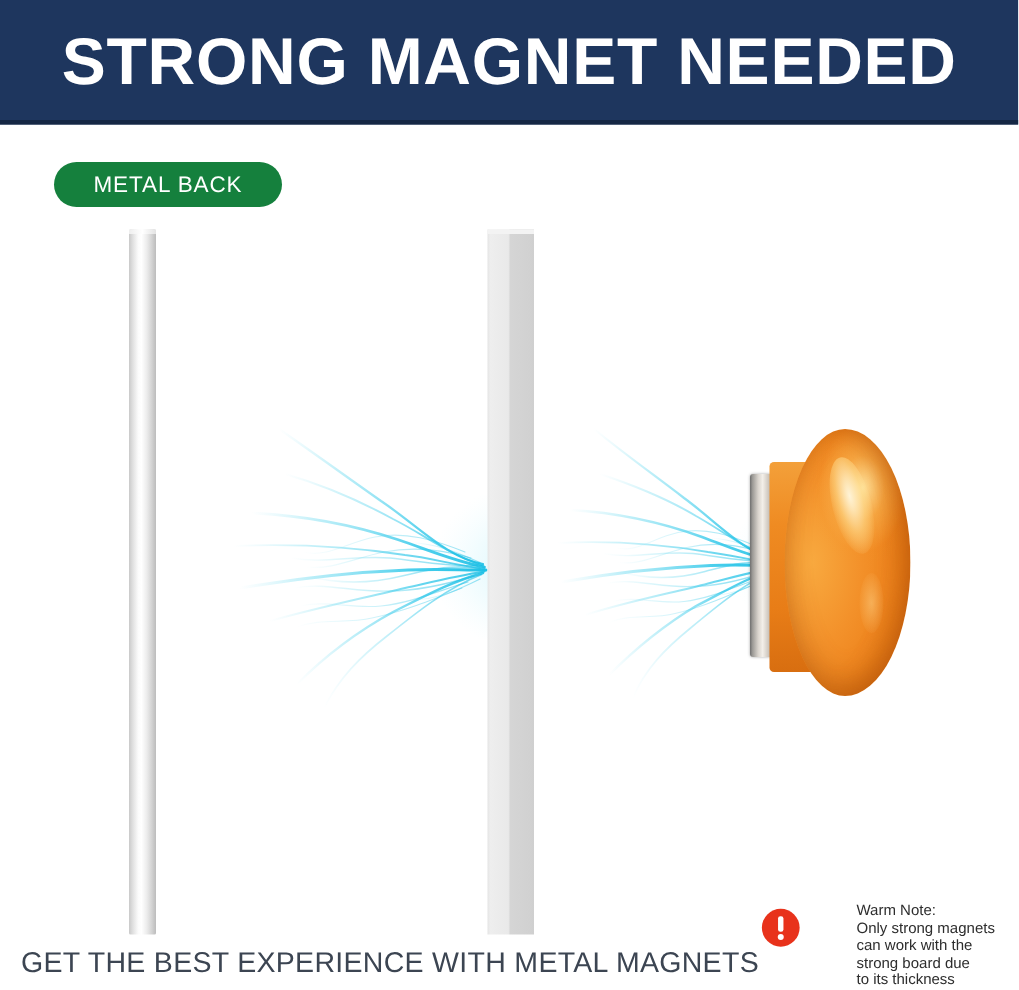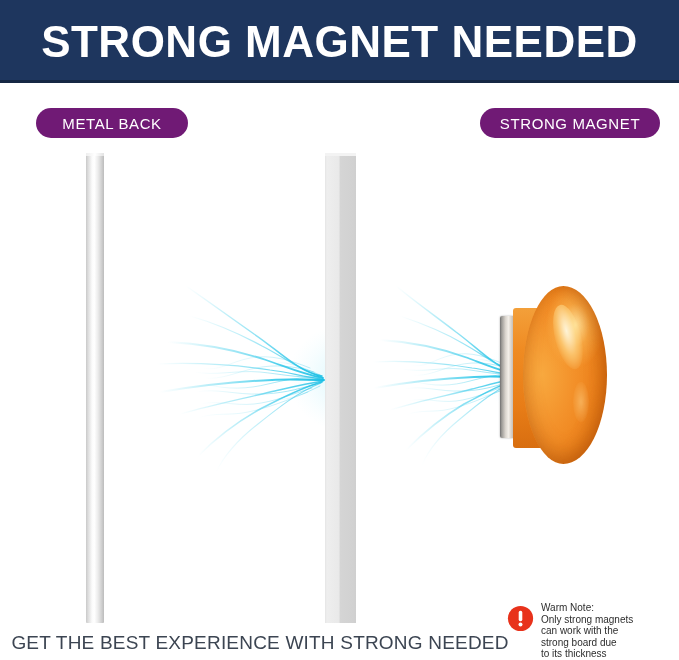--- a/index.html
+++ b/index.html
@@ -41,21 +41,21 @@
     font-weight: bold;
     font-size: 44px;
     letter-spacing: 0.5px;
     white-space: nowrap;
   }
 
   
   .pill {
     position: absolute;
     height: 30px;
-    background: #701a75;
+    background: #15803d;
     border-radius: 15px;
     color: #ffffff;
     font-family: "Liberation Sans", sans-serif;
     font-size: 15px;
     font-weight: normal;
     letter-spacing: 0.6px;
     display: flex;
     align-items: center;
     justify-content: center;
     white-space: nowrap;
@@ -241,34 +241,34 @@
     flex: 0 0 auto;
     width: 27px;
     height: 27px;
     margin-top: 3px;
   }
   .warn-text {
     font-family: "Liberation Sans", sans-serif;
     font-size: 10px;
     line-height: 11.5px;
     color: #2d2d2d;
+    margin-left: 30px;
   }
   .warn-text div { white-space: nowrap; }
 </style>
 </head>
 <body>
 
 <div class="page">
 
   <div class="header-band">
     <div class="header-title">STRONG MAGNET NEEDED</div>
   </div>
 
   <div class="pill pill-metal">METAL BACK</div>
-  <div class="pill pill-magnet">STRONG MAGNET</div>
 
   <div class="metal-bar"></div>
 
   <div class="glass-bar"></div>
 
   <svg class="field field-left" viewBox="0 0 175 195">
     <defs>
       <linearGradient id="fl" x1="0" y1="0" x2="1" y2="0">
         <stop offset="0%" stop-color="#9fe8f6" stop-opacity="0"></stop>
         <stop offset="28%" stop-color="#7fdff2" stop-opacity="0.55"></stop>
@@ -340,21 +340,21 @@
   </svg>
 
   <div class="magnet">
     <div class="magnet-shaft"></div>
     <div class="magnet-collar"></div>
     <div class="magnet-dome"></div>
     <div class="magnet-gloss"></div>
     <div class="magnet-gloss2"></div>
   </div>
 
-  <div class="caption">GET THE BEST EXPERIENCE WITH STRONG NEEDED</div>
+  <div class="caption">GET THE BEST EXPERIENCE WITH METAL MAGNETS</div>
 
   <div class="warn-note">
     <svg class="warn-icon" viewBox="0 0 27 27">
       <circle cx="13.5" cy="13.5" r="12.6" fill="#e8321b"></circle>
       <rect x="11.7" y="5.8" width="3.6" height="10.4" rx="1.6" fill="#ffffff"></rect>
       <circle cx="13.5" cy="19.6" r="2.0" fill="#ffffff"></circle>
     </svg>
     <div class="warn-text">
       <div>Warm Note:</div>
       <div>Only strong magnets</div>

